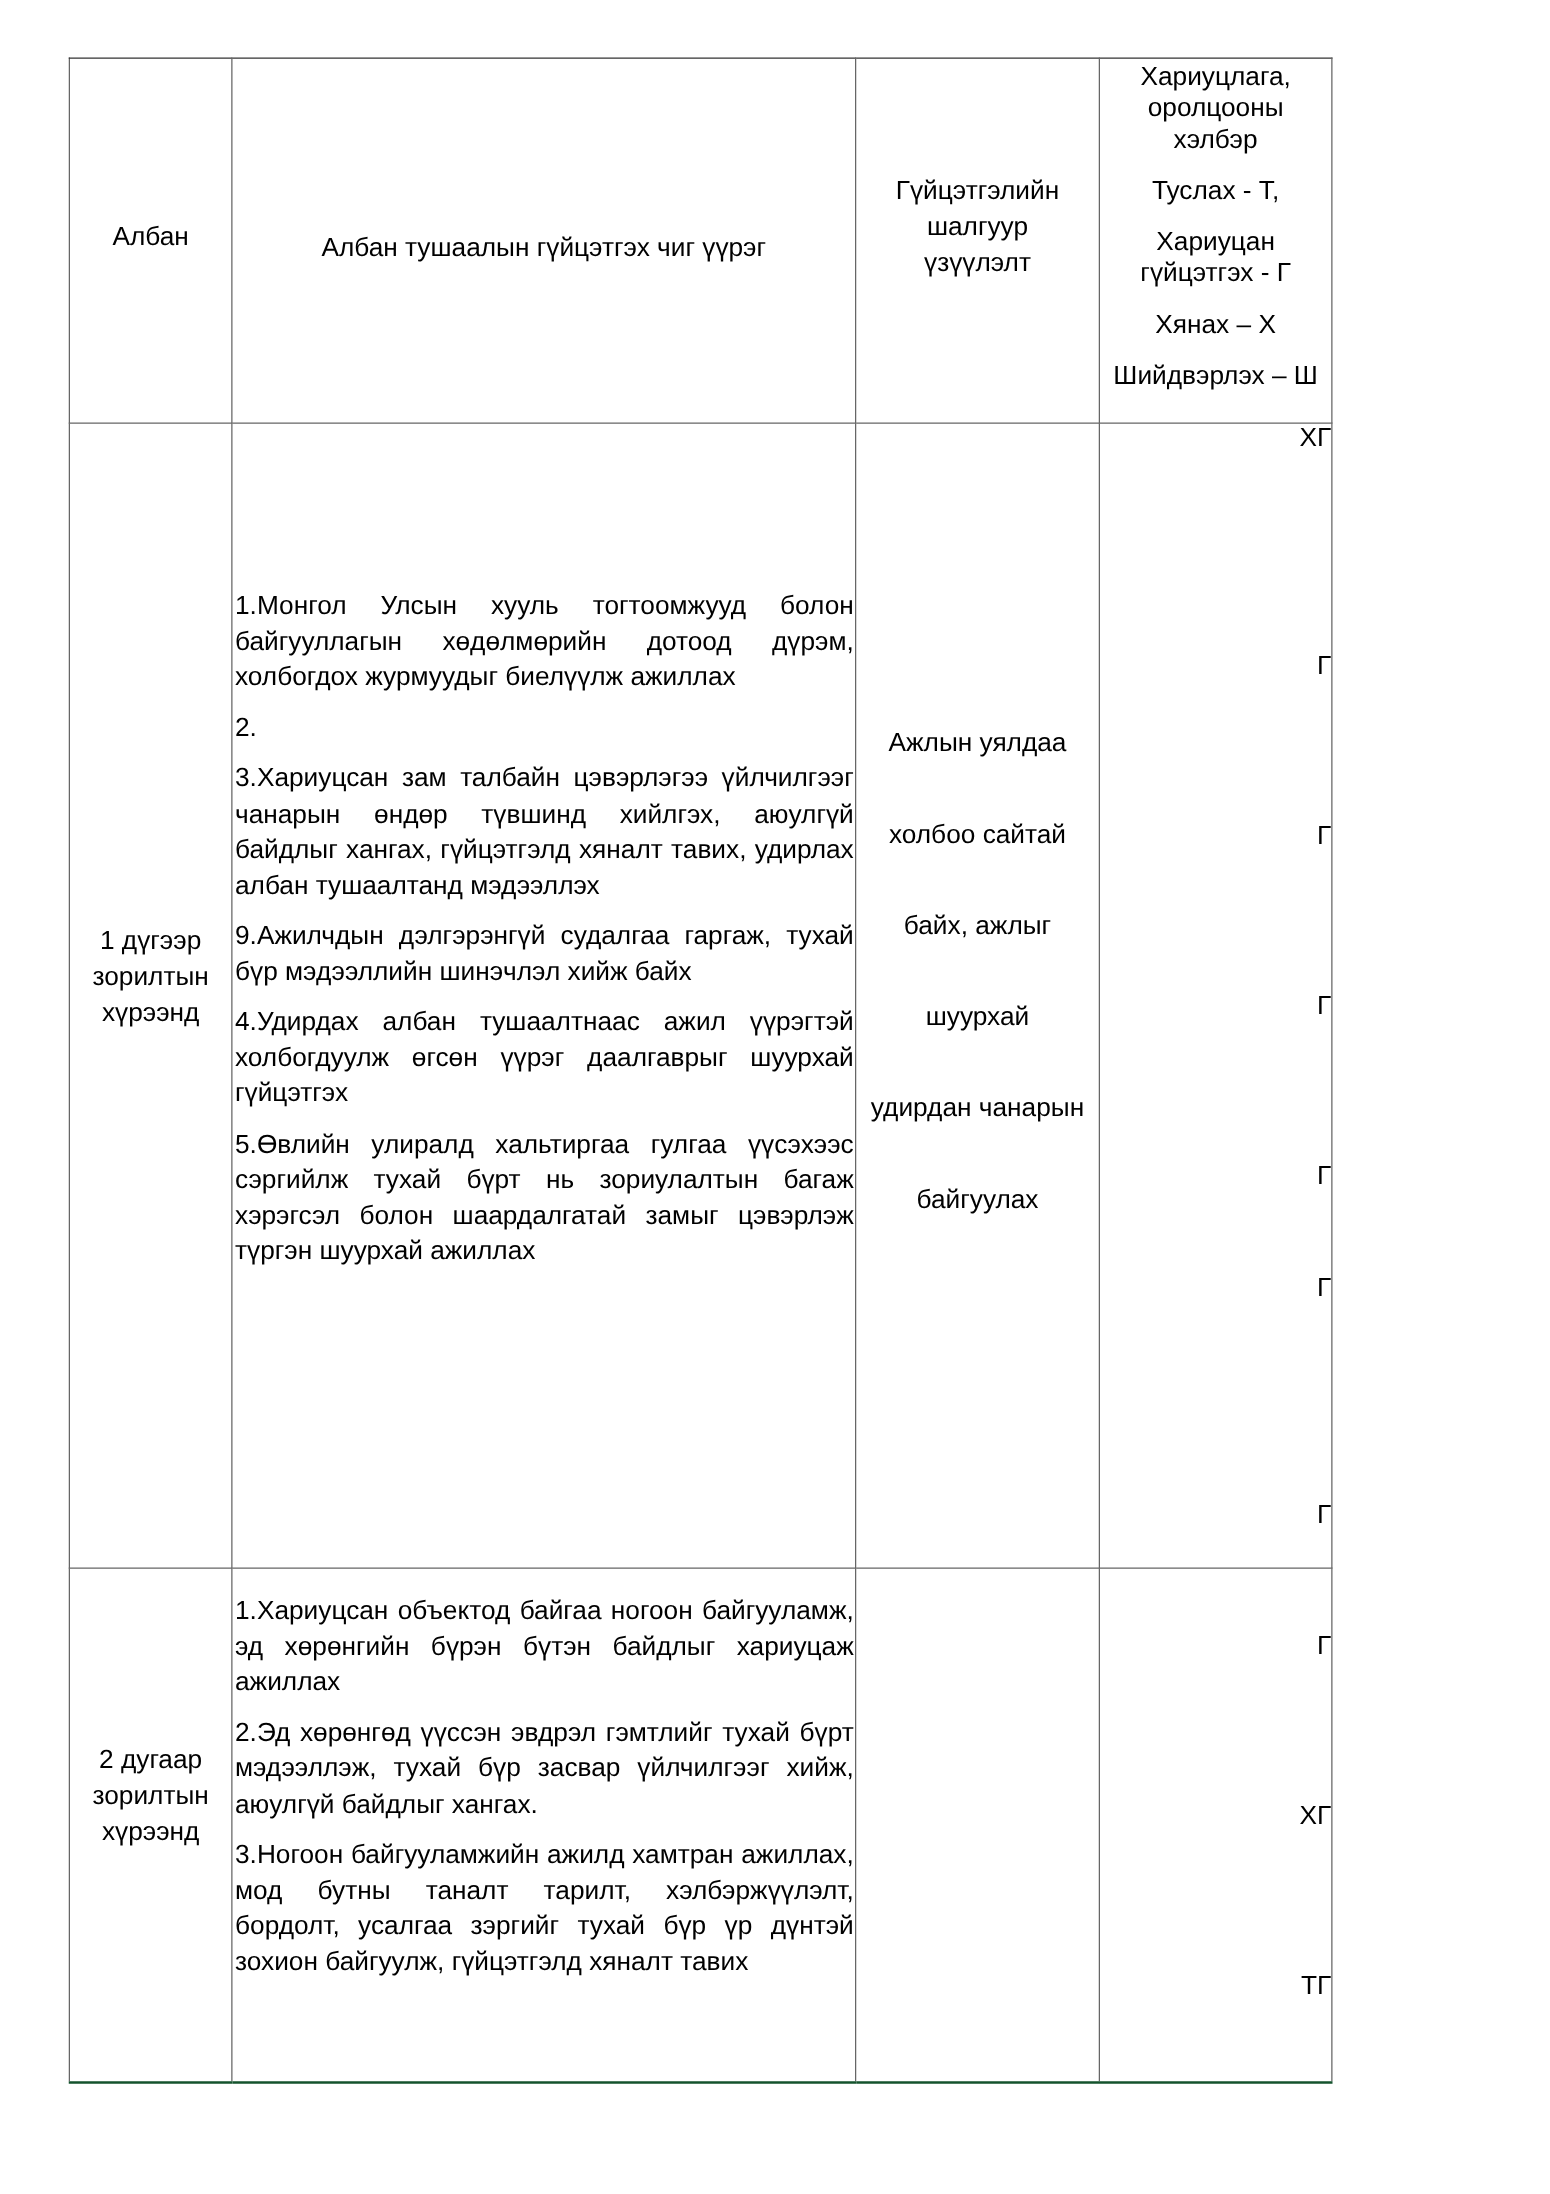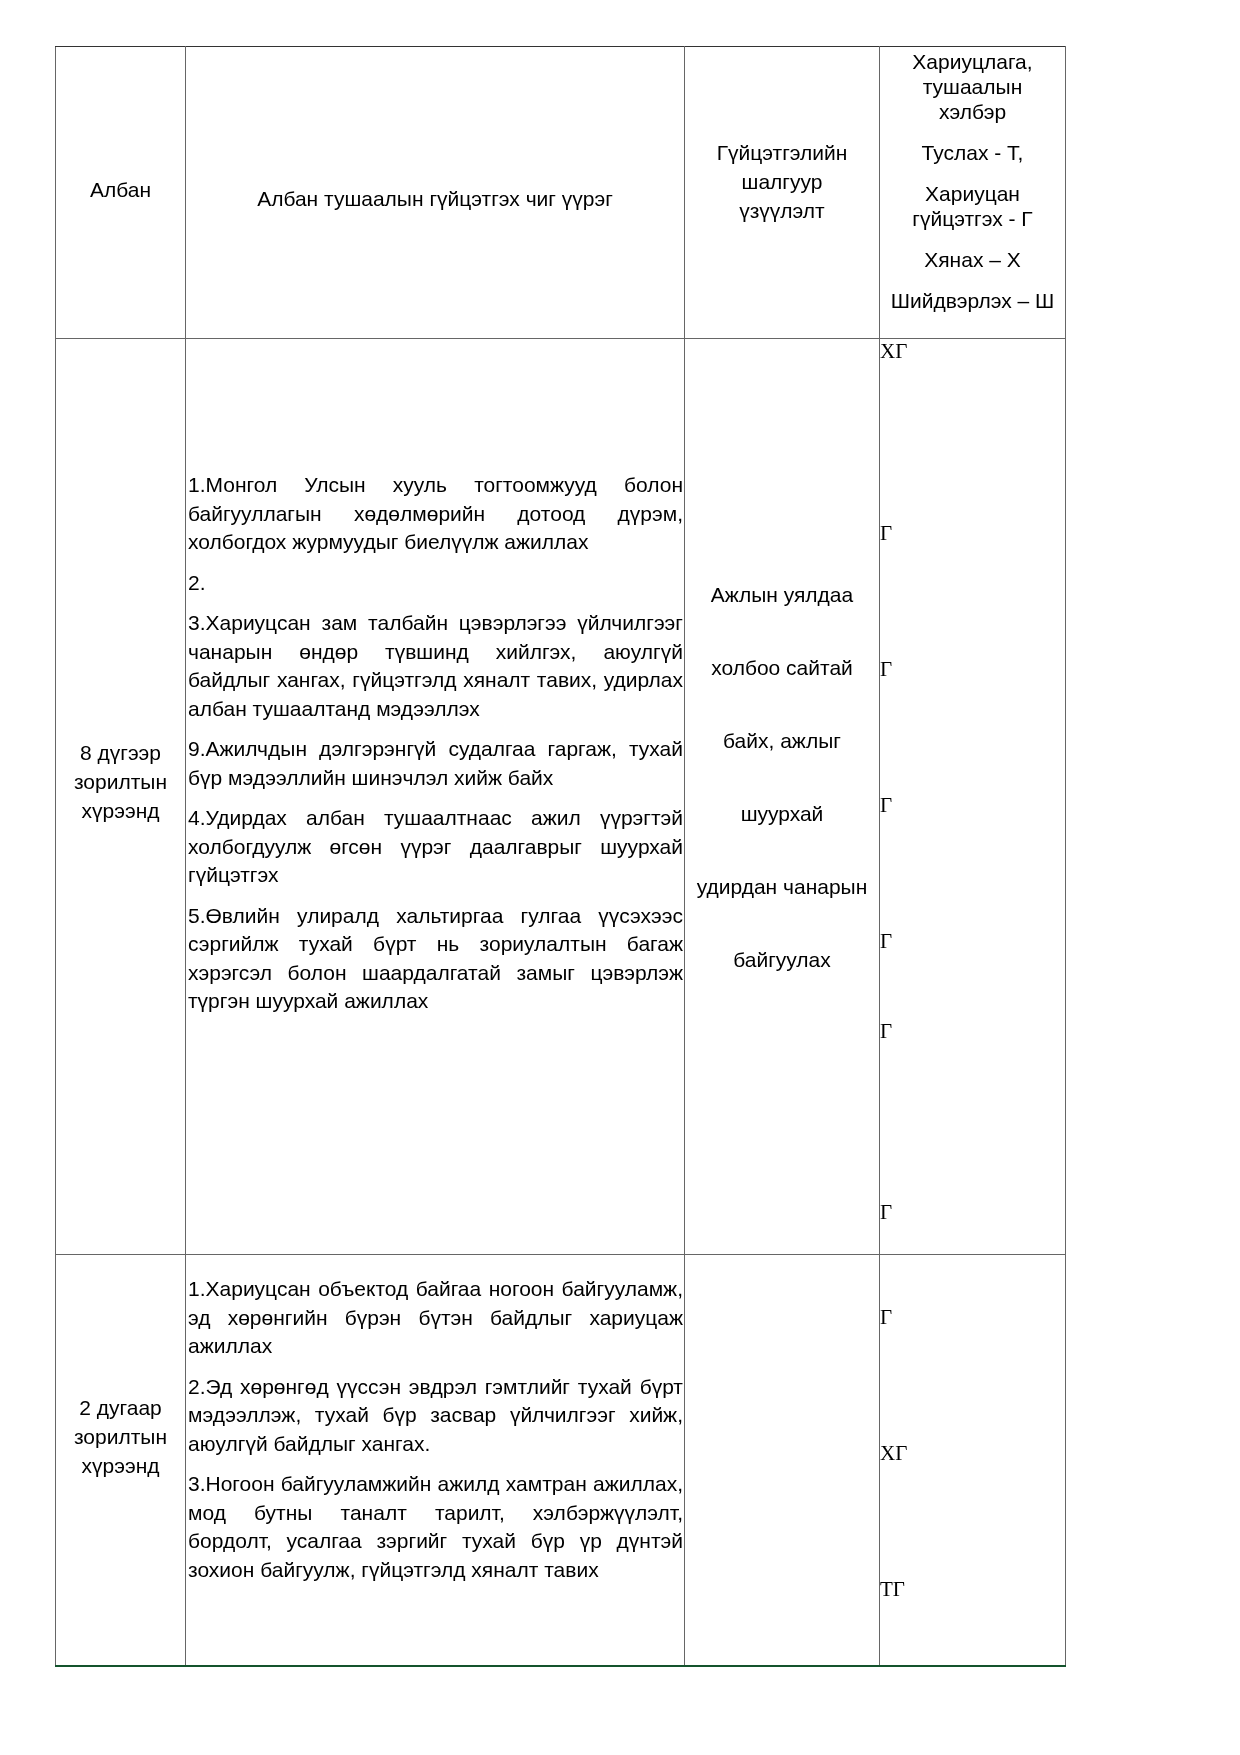--- a/index.html
+++ b/index.html
@@ -13,21 +13,21 @@
     .c1 { width:129px; }
     .c2 { width:498px; }
     .c3 { width:194px; }
     .c4 { width:185px; }
     .cellwrap { position:relative; width:100%; height:100%; }
     .vmid { display:flex; flex-direction:column; justify-content:center; align-items:center; height:100%; text-align:center; line-height:29px; }
     .hdr4 { line-height:25px; text-align:center; padding-top:2px; }
     .hdr4 p { margin:0 0 16px 0; }
     .duty { text-align:justify; text-align-last:left; line-height:28.5px; padding:0 1px 0 2px; }
     .duty p { margin:0 0 12px 0; }
-    .resp { position:absolute; left:0; width:100%; text-align:left; line-height:24px;font-family:Liberation Serif, serif; }
+    .resp { position:absolute; left:0; width:100%; text-align:right; line-height:24px; }
   </style>
 </head>
 <body>
 
 <div class="page">
   <table class="grid">
     <tbody>
         <tr class="first" style="height:291px;">
       <td class="c1">
         <div class="vmid" style="height:291px; padding-bottom:6px; box-sizing:border-box;">
@@ -43,35 +43,35 @@
         <div class="vmid" style="height:291px; padding-bottom:22px; box-sizing:border-box; line-height:29px;">
           <span>Гүйцэтгэлийн</span>
           <span>шалгуур</span>
           <span>үзүүлэлт</span>
         </div>
       </td>
       <td class="c4">
         <div class="hdr4">
           <p style="margin-bottom:16px;">
             <span>Хариуцлага,</span><br>
-            <span>тушаалын</span><br>
+            <span>оролцооны</span><br>
             <span>хэлбэр</span>
           </p>
           <p>Туслах - Т,</p>
           <p style="padding:0 12px;">Хариуцан гүйцэтгэх - Г</p>
           <p>Хянах – Х</p>
           <p style="margin-bottom:12px; white-space:nowrap;">Шийдвэрлэх – Ш</p>
         </div>
       </td>
     </tr>
 
     <tr style="height:915px;">
       <td class="c1">
         <div class="vmid" style="height:915px; padding-bottom:30px; box-sizing:border-box;">
-          <span>8 дүгээр</span>
+          <span>1 дүгээр</span>
           <span>зорилтын</span>
           <span>хүрээнд</span>
         </div>
       </td>
       <td class="c2">
         <div class="duty" style="padding-top:132px;">
           <p>1.Монгол Улсын хууль тогтоомжууд болон байгууллагын хөдөлмөрийн дотоод дүрэм, холбогдох журмуудыг биелүүлж ажиллах</p>
           <p>2.</p>
           <p>3.Хариуцсан зам талбайн цэвэрлэгээ үйлчилгээг чанарын өндөр түвшинд хийлгэх, аюулгүй байдлыг хангах, гүйцэтгэлд хяналт тавих, удирлах албан тушаалтанд мэдээллэх</p>
           <p>9.Ажилчдын дэлгэрэнгүй судалгаа гаргаж, тухай бүр мэдээллийн шинэчлэл хийж байх</p>

